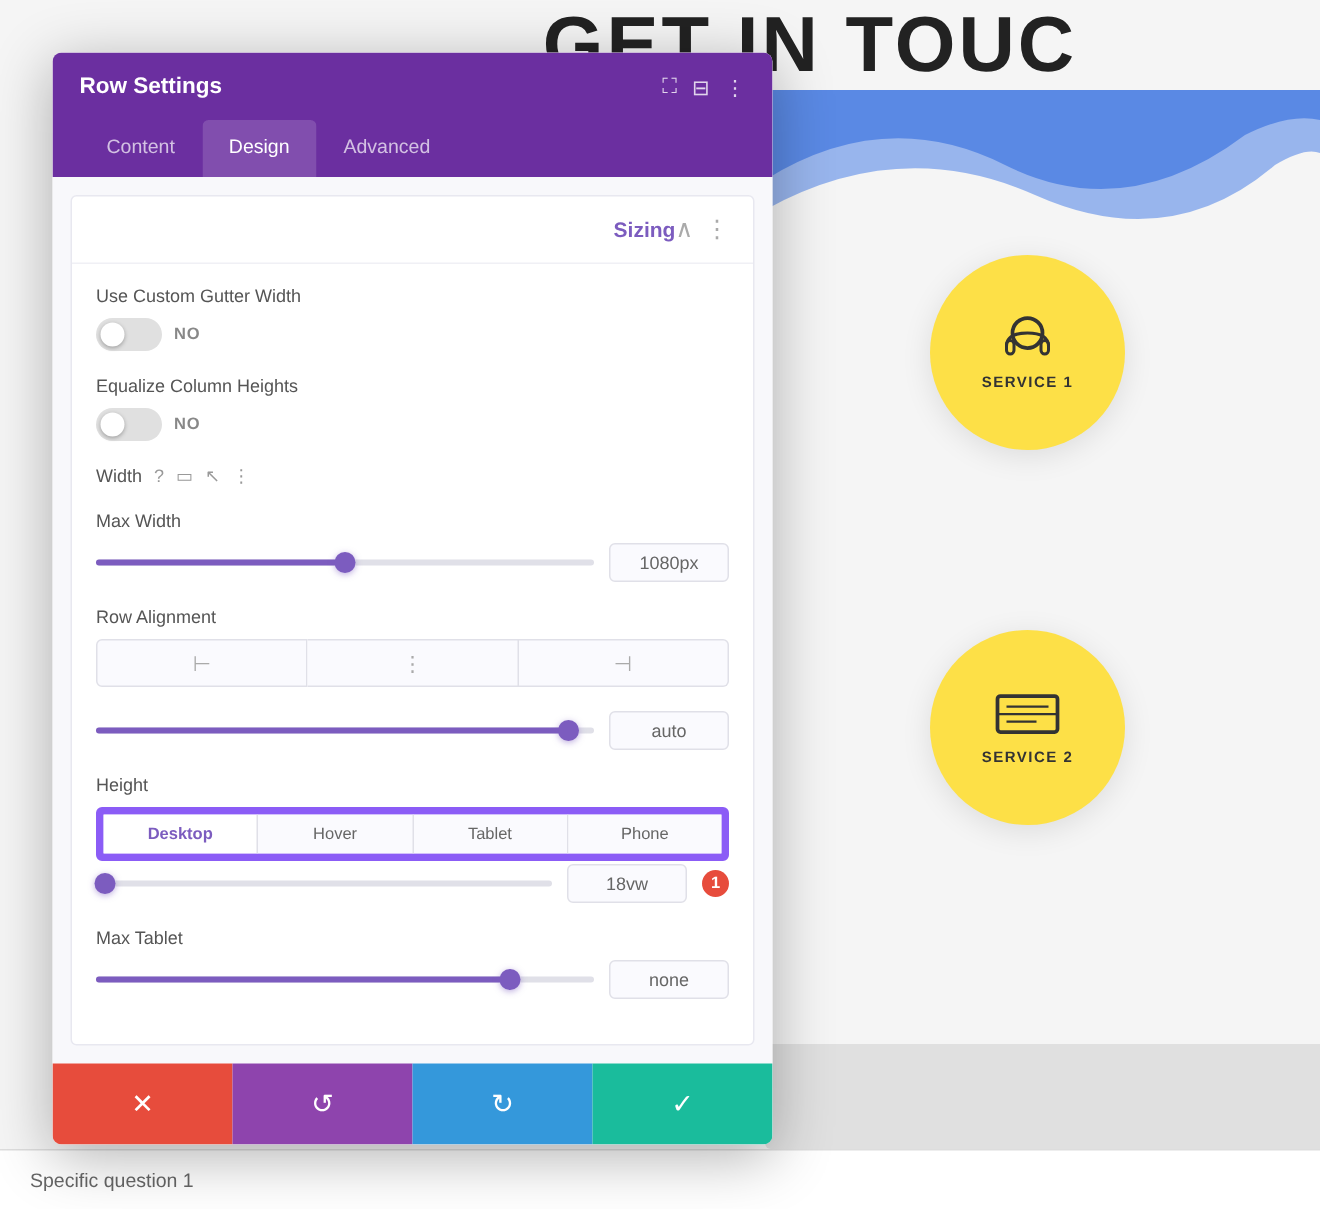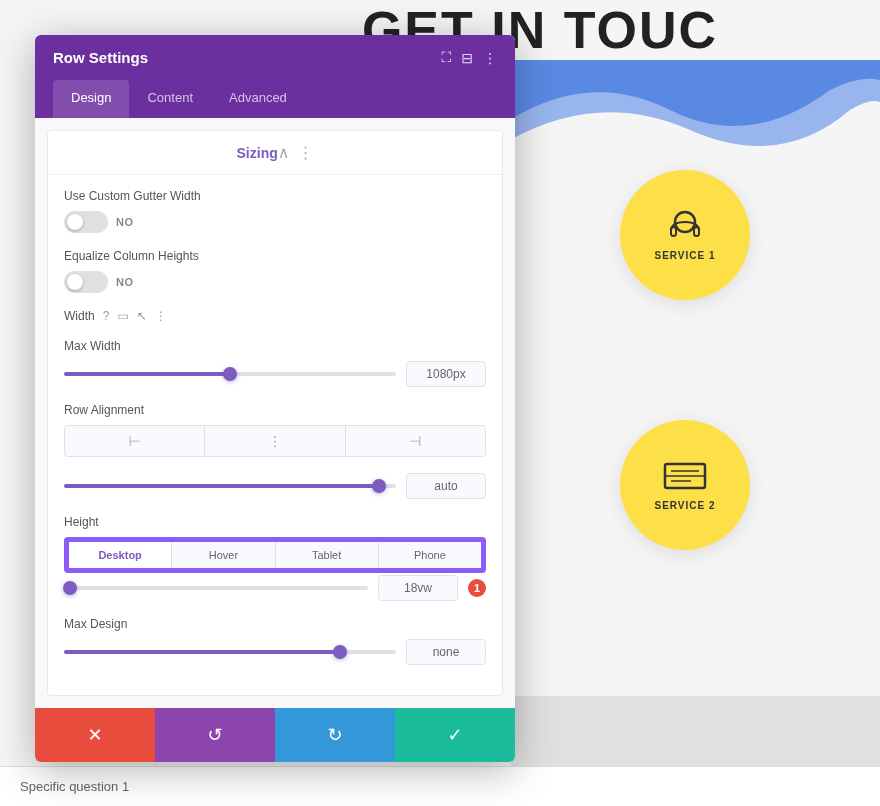--- a/index.html
+++ b/index.html
@@ -178,21 +178,21 @@
     .section {
       background: white;
       margin: 12px;
       border-radius: 4px;
       border: 1px solid #e8e8f0;
     }
 
     .section-header {
       display: flex;
       align-items: center;
-      justify-content: center;
+      justify-content: flex-end;
       padding: 12px 16px;
       border-bottom: 1px solid #f0f0f5;
     }
 
     .section-title {
       font-size: 14px;
       font-weight: 600;
       color: #7c5cbf;
     }
 
@@ -457,22 +457,22 @@
   <div class="panel-header">
     <span class="panel-title">Row Settings</span>
     <div class="panel-header-icons">
       <span class="header-icon">⛶</span>
       <span class="header-icon">⊟</span>
       <span class="header-icon">⋮</span>
     </div>
   </div>
 
   <div class="panel-tabs">
+    <div class="tab-item">Content</div>
     <div class="tab-item active">Design</div>
-    <div class="tab-item">Content</div>
     <div class="tab-item">Advanced</div>
   </div>
 
   <div class="panel-body">
     <div class="section">
 
       <div class="section-header">
         <span class="section-title">Sizing</span>
         <div class="section-header-icons">
           <span style="color:#aaa;font-size:16px;cursor:pointer;">∧</span>
@@ -554,21 +554,21 @@
             <div class="slider-track">
               <div class="slider-fill" style="width:2%;"></div>
               <div class="slider-thumb" style="left:2%;"></div>
             </div>
             <input class="slider-input" value="18vw" type="text" readonly="" style="">
             <div class="badge-red">1</div>
           </div>
         </div>
 
         <div class="setting-row">
-          <div class="setting-label">Max Design</div>
+          <div class="setting-label">Max Tablet</div>
           <div class="slider-wrap">
             <div class="slider-track">
               <div class="slider-fill" style="width:83%;"></div>
               <div class="slider-thumb" style="left:83%;"></div>
             </div>
             <input class="slider-input" value="none" type="text" readonly="" style="">
           </div>
         </div>
 
       </div>

